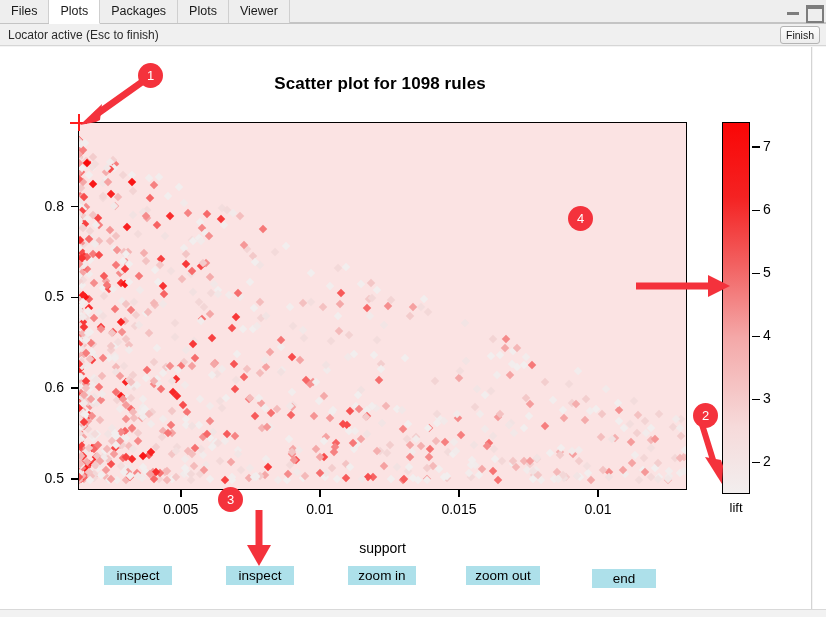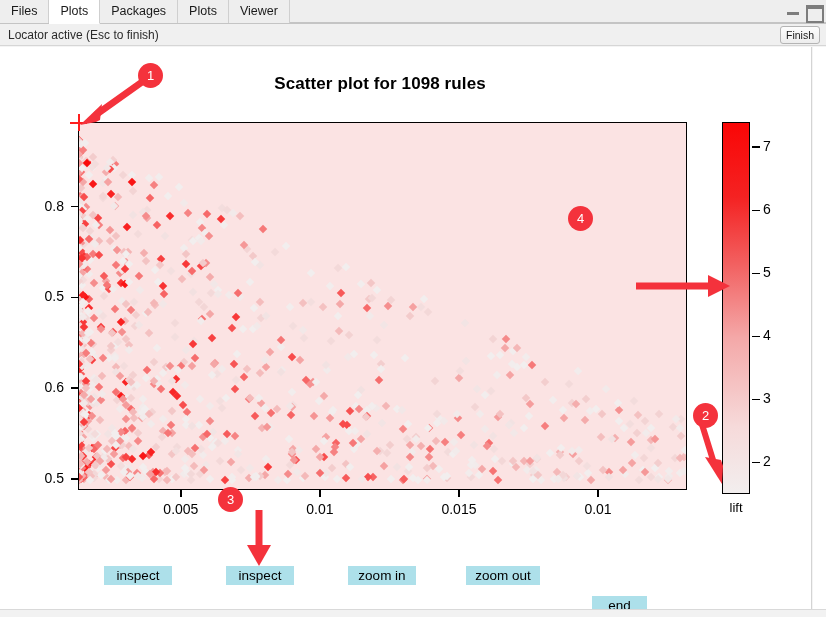--- a/index.html
+++ b/index.html
@@ -1400,20 +1400,21 @@
         <div class="ytick-mark" style="left: 71px; top: 431.346px;"></div>
         <div class="ytick-label" style="right: 710px; left: 18px; top: 423.096px; width: 46px;">0.5</div>
         <div class="ytick-mark" style="left: 71px; top: 340.482px;"></div>
         <div class="ytick-label" style="right: 710px; left: 18px; top: 332.232px; width: 46px;">0.6</div>
         <div class="ytick-mark" style="left: 71px; top: 249.618px;"></div>
         <div class="ytick-label" style="right: 710px; left: 18px; top: 241.368px; width: 46px;">0.5</div>
         <div class="ytick-mark" style="left: 71px; top: 158.754px;"></div>
         <div class="ytick-label" style="right: 710px; left: 18px; top: 150.504px; width: 46px;">0.8</div>
       </div>
 
+    <div class="xlab" style="top:493px">support</div>
     <div id="xticks">
         <div class="xtick-mark" style="left: 180.14px; top: 443px;"></div>
         <div class="xtick-label" style="left: 180.89px; top: 454px;">0.005</div>
         <div class="xtick-mark" style="left: 319.182px; top: 443px;"></div>
         <div class="xtick-label" style="left: 319.932px; top: 454px;">0.01</div>
         <div class="xtick-mark" style="left: 458.223px; top: 443px;"></div>
         <div class="xtick-label" style="left: 458.973px; top: 454px;">0.015</div>
         <div class="xtick-mark" style="left: 597.264px; top: 443px;"></div>
         <div class="xtick-label" style="left: 598.014px; top: 454px;">0.01</div>
       </div>
@@ -1432,21 +1433,21 @@
         <div class="legend-tick-label" style="top: 343.424px;">3</div>
         <div class="legend-tick" style="top: 414.725px;"></div>
         <div class="legend-tick-label" style="top: 406.475px;">2</div>
       </div>
     <div class="legend-title" style="top:453px">lift</div>
 
     <div class="action-btn" style="left:104px;width:68px;top:519px">inspect</div>
     <div class="action-btn" style="left:226px;width:68px;top:519px">inspect</div>
     <div class="action-btn" style="left:348px;width:68px;top:519px">zoom in</div>
     <div class="action-btn" style="left:466px;width:74px;top:519px">zoom out</div>
-    <div class="action-btn" style="left:592px;width:55px;top:549px">end</div>
+    <div class="action-btn" style="left:592px;width:64px;top:522px">end</div>
 
   </div>
 
   <div class="rightstrip"></div>
   <div class="bottomstrip"></div>
 
   <svg class="arrow-svg" style="left:0;top:0;width:826px;height:617px">
 
     <g>
       <path d="M 142,82 L 97,114" stroke="#f4323c" stroke-width="7" stroke-linecap="round" fill="none"></path>

